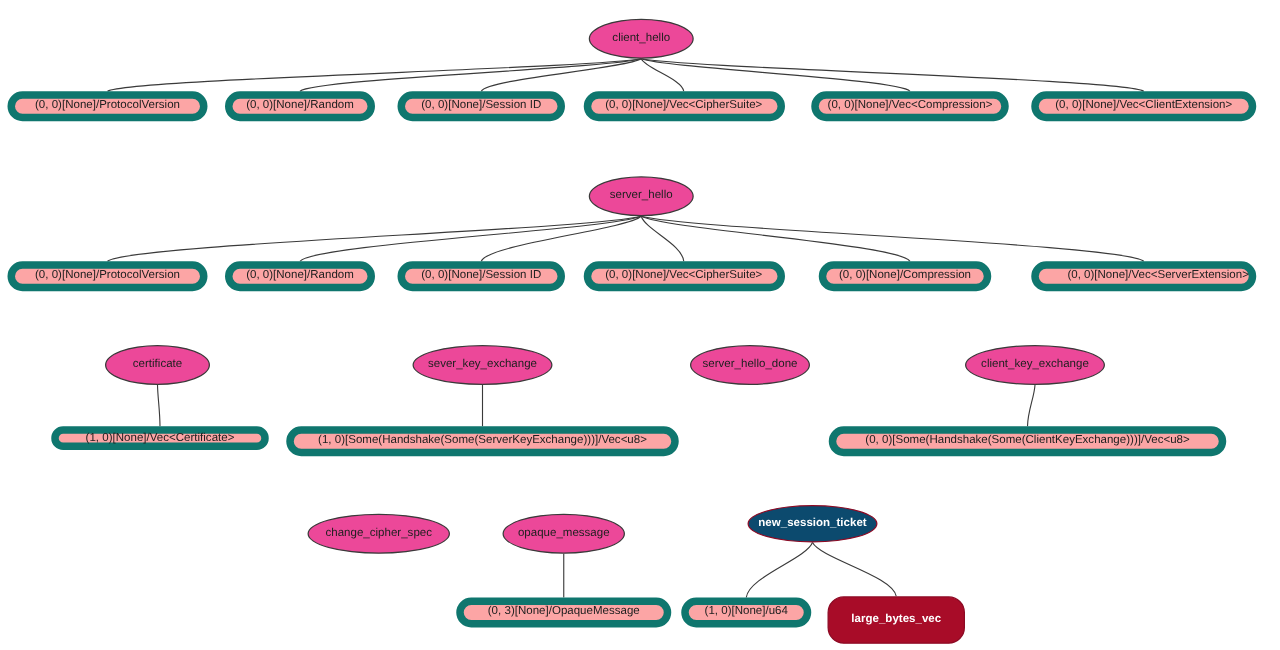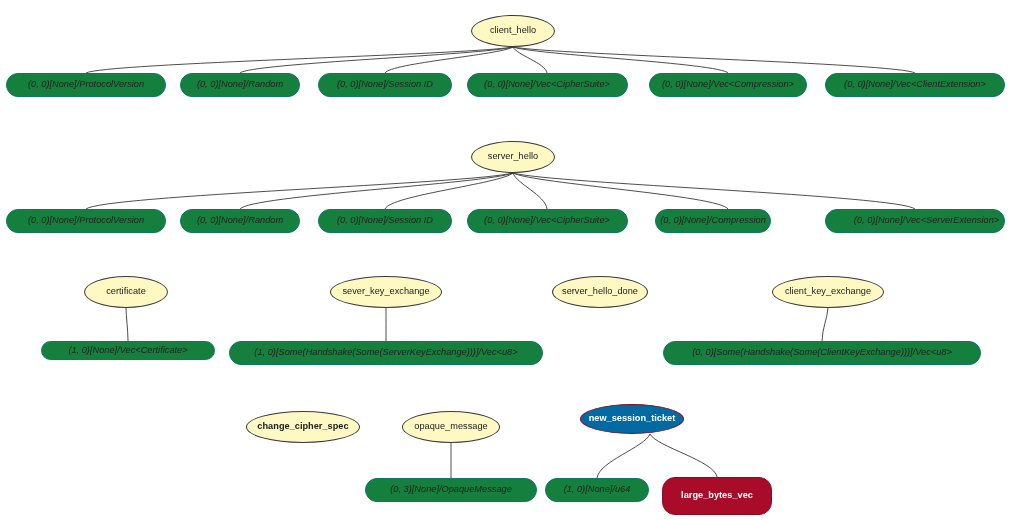--- a/index.html
+++ b/index.html
@@ -33,27 +33,26 @@
     text-align: center;
     white-space: nowrap;
     color: #202020;
     font-size: 9.2px;
     line-height: 1;
     letter-spacing: 0.02px;
   }
   .node.ellipse {
     border: 1px solid #3a3a3a;
     border-radius: 50%;
-    background: #fef9c3;
+    background: #ec4899;
   }
   .node.box {
-    border: 1px solid #0f766e;
+    border: 6px solid #0f766e;
     border-radius: 13px;
-    background: #15803d;
-    font-style: italic;
+    background: #fca5a5;
   }
   .node.filled-ellipse {
     border: 1px solid #8d0a24;
     border-radius: 50%;
     background: #a80c28;
     color: #ffffff;
     font-weight: bold;
   }
   .node.filled-box {
     border: 1px solid #8d0a24;
@@ -121,21 +120,21 @@
       </div>
       <div class="node box" style="left: 180px; top: 209px; width: 120px; height: 24px;">
         <span class="label">(0, 0)[None]/Random</span>
       </div>
       <div class="node box" style="left: 318px; top: 209px; width: 134px; height: 24px;">
         <span class="label">(0, 0)[None]/Session ID</span>
       </div>
       <div class="node box" style="left: 466.5px; top: 209px; width: 161px; height: 24px;">
         <span class="label">(0, 0)[None]/Vec&lt;CipherSuite&gt;</span>
       </div>
-      <div class="node box" style="left: 655px; top: 209px; width: 116px; height: 24px;">
+      <div class="node box" style="left: 655px; top: 209px; width: 138px; height: 24px;">
         <span class="label">(0, 0)[None]/Compression</span>
       </div>
       <div class="node box" style="left: 825px; top: 209px; width: 180px; height: 24px; padding-left: 23px;">
         <span class="label">(0, 0)[None]/Vec&lt;ServerExtension&gt;</span>
       </div>
       <div class="node ellipse" style="left: 84px; top: 276px; width: 84px; height: 32px;">
         <span class="label">certificate</span>
       </div>
       <div class="node box" style="left: 41px; top: 341px; width: 174px; height: 19px;">
         <span class="label">(1, 0)[None]/Vec&lt;Certificate&gt;</span>
@@ -148,30 +147,30 @@
       </div>
       <div class="node ellipse" style="left: 552px; top: 276px; width: 96px; height: 32px;">
         <span class="label">server_hello_done</span>
       </div>
       <div class="node ellipse" style="left: 772px; top: 276px; width: 112px; height: 32px;">
         <span class="label">client_key_exchange</span>
       </div>
       <div class="node box" style="left: 663px; top: 341px; width: 318px; height: 24px;">
         <span class="label">(0, 0)[Some(Handshake(Some(ClientKeyExchange)))]/Vec&lt;u8&gt;</span>
       </div>
-      <div class="node ellipse" style="left: 246px; top: 411px; width: 114px; height: 32px; font-weight: bold;">
+      <div class="node ellipse" style="left: 246px; top: 411px; width: 114px; height: 32px;">
         <span class="label">change_cipher_spec</span>
       </div>
       <div class="node ellipse" style="left: 402px; top: 411px; width: 98px; height: 32px;">
         <span class="label">opaque_message</span>
       </div>
       <div class="node box" style="left: 365px; top: 478px; width: 172px; height: 24px;">
         <span class="label">(0, 3)[None]/OpaqueMessage</span>
       </div>
-      <div class="node filled-ellipse" style="left: 580px; top: 404px; width: 104px; height: 30px; background: #0369a1; color: rgb(255, 255, 255);">
+      <div class="node filled-ellipse" style="left: 598px; top: 404px; width: 104px; height: 30px; background: #0c4a6e; color: rgb(255, 255, 255);">
         <span class="label">new_session_ticket</span>
       </div>
       <div class="node box" style="left: 545px; top: 478px; width: 104px; height: 24px;">
         <span class="label">(1, 0)[None]/u64</span>
       </div>
       <div class="node filled-box" style="left: 662px; top: 477px; width: 110px; height: 38px; background: rgb(168, 12, 40); color: rgb(255, 255, 255);">
         <span class="label">large_bytes_vec</span>
       </div>
     </div>
 </div>

